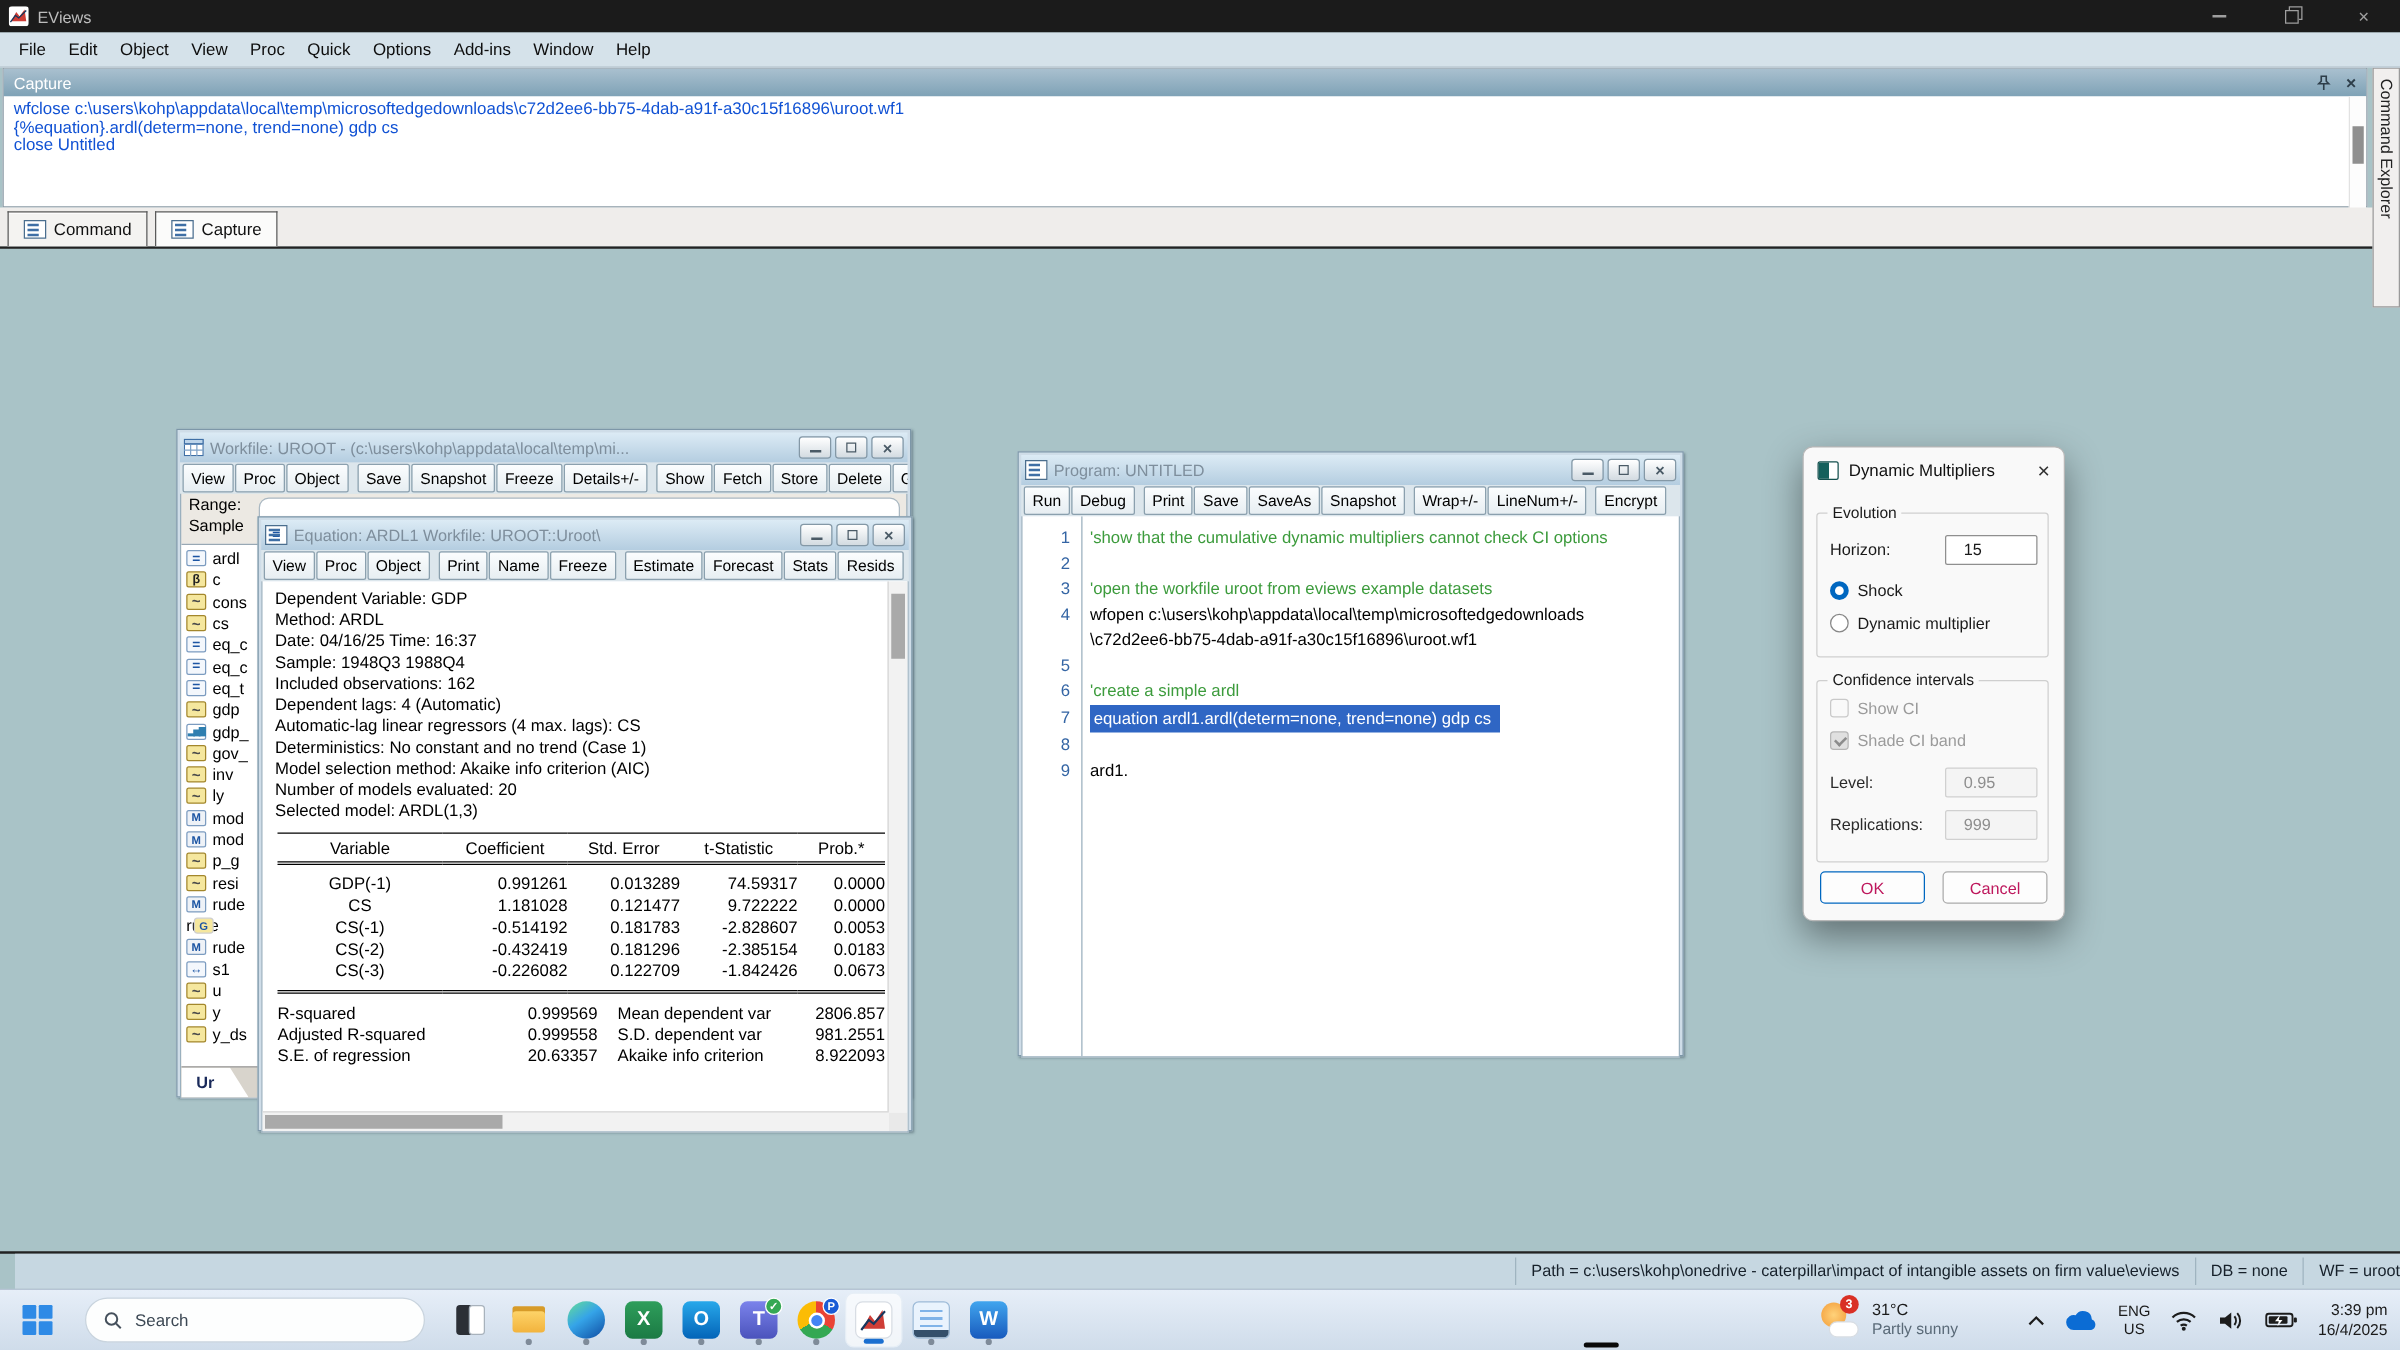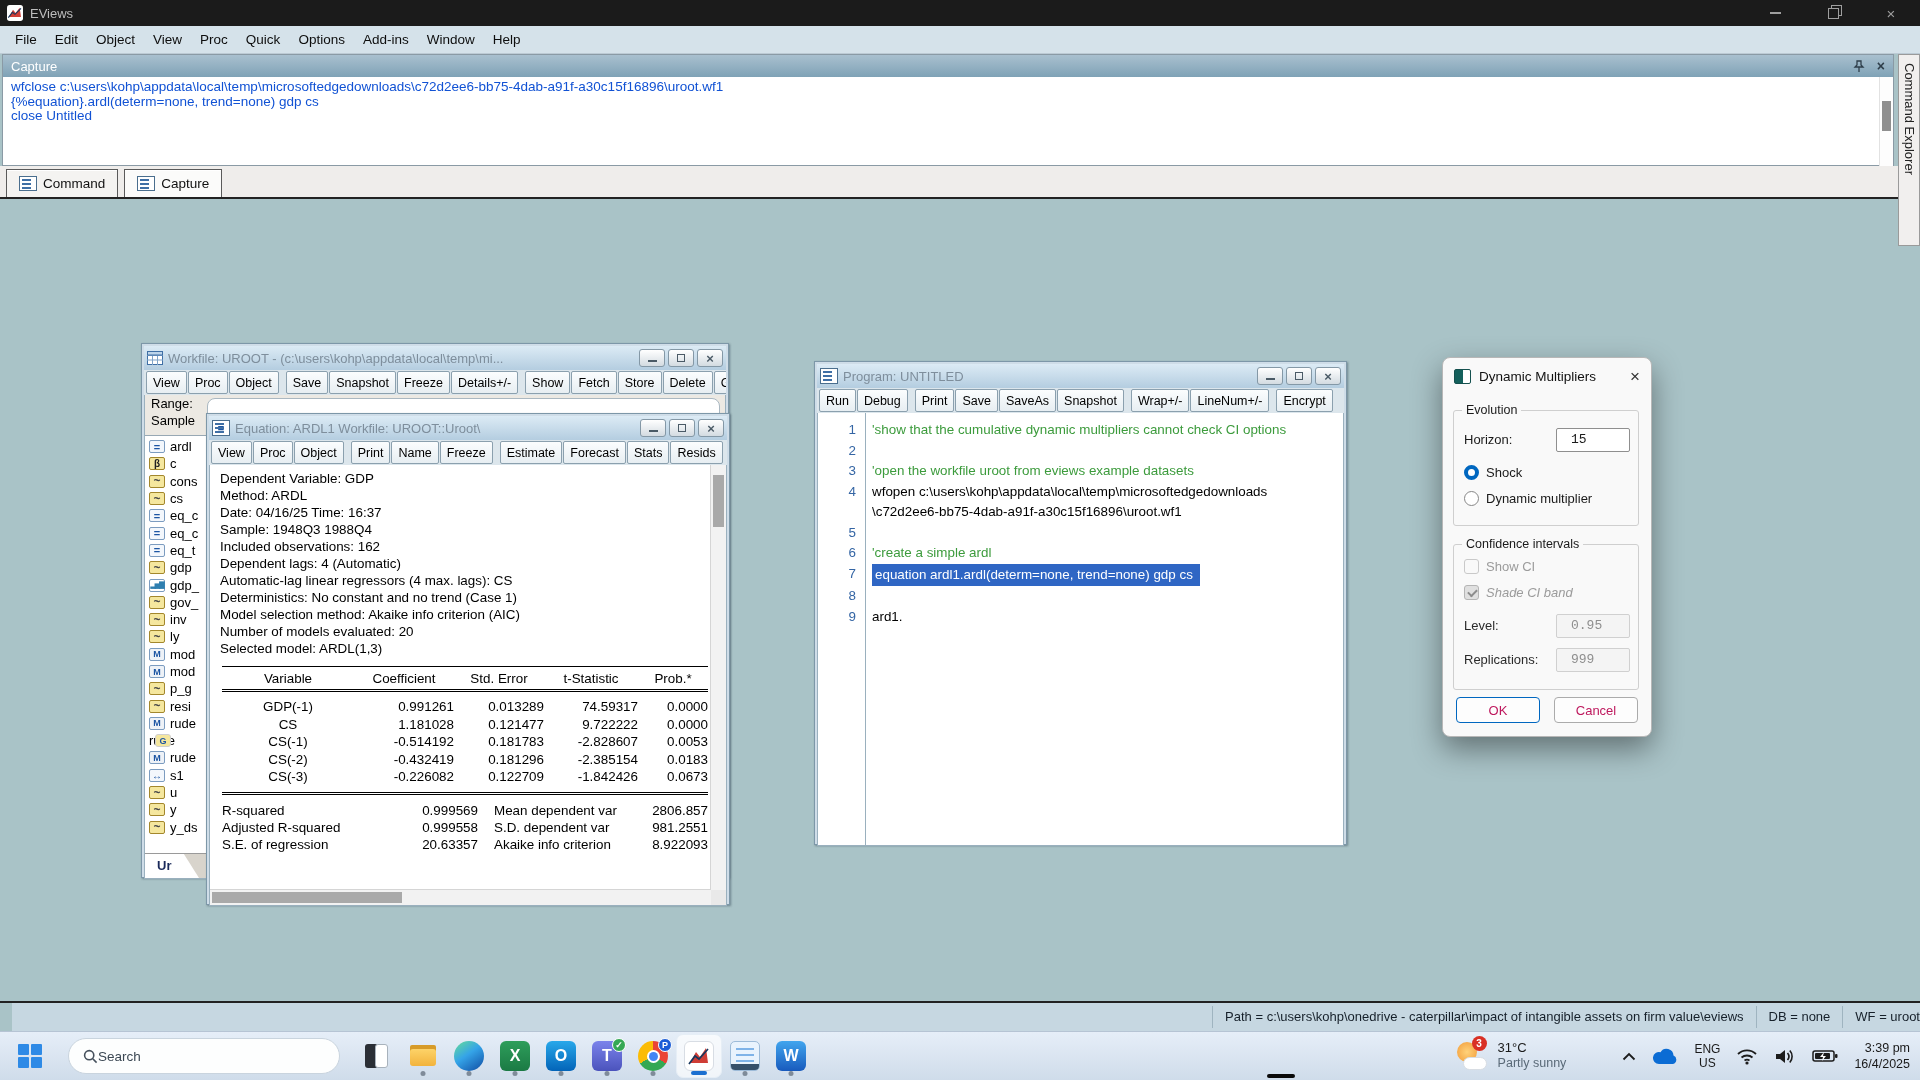--- a/index.html
+++ b/index.html
@@ -125,21 +125,21 @@
   .dialog{position:absolute;left:1442px;top:357px;width:208px;height:378px;background:#f9f9f9;border:1px solid #b7b7b7;border-radius:8px;box-shadow:0 12px 30px rgba(0,0,0,.42);z-index:10;font-size:13px;color:#1a1a1a;}
   .dlg-title{height:36px;display:flex;align-items:center;padding:0 11px;gap:8px;}
   .dlg-ttl{font-size:13.5px;color:#111;}
   .dlg-icon{width:15px;height:13px;border:1px solid #14504e;background:linear-gradient(90deg,#14605c 0 55%,#fff 55%);border-radius:2px;}
   .dlg-x{margin-left:auto;font-size:17px;color:#333;line-height:1;}
   .group{position:absolute;left:10px;right:12px;border:1px solid #cfcfcf;border-radius:3px;}
   .group-label{position:absolute;top:-8px;left:8px;background:#f9f9f9;padding:0 4px;font-size:12.5px;color:#1a1a1a;}
   .g-evolution{top:52px;height:114px;}
   .g-ci{top:186px;height:144px;}
   .row-horizon{position:absolute;left:10px;top:16px;right:8px;height:25px;display:flex;align-items:center;}
-  .dlg-input{margin-left:auto;width:74px;height:24px;background:#fff;border:1px solid #8f8f8f;border-radius:2px;box-sizing:border-box;font-size:13px;display:flex;align-items:center;padding-left:14px;font-family:Liberation Mono, monospace;}
+  .dlg-input{margin-left:auto;width:74px;height:24px;background:#fff;border:1px solid #8f8f8f;border-radius:2px;box-sizing:border-box;font-size:13px;display:flex;align-items:center;padding-left:14px;}
   .dlg-input.disabled{background:#f4f4f4;border-color:#d0d0d0;color:#8e8e8e;}
   .radio-row{position:absolute;left:10px;display:flex;align-items:center;gap:7px;}
   .rb{width:15px;height:15px;border-radius:50%;background:#fff;box-sizing:border-box;flex:none;}
   .rb.on{border:4.5px solid #0067c0;}
   .rb.off{border:1px solid #878787;}
   .chk-row{position:absolute;left:10px;display:flex;align-items:center;gap:7px;color:#9b9b9b;}
   .chk{width:15px;height:15px;border:1px solid #c9c9c9;border-radius:3px;background:#f9f9f9;box-sizing:border-box;position:relative;flex:none;}
   .chk.checked{background:#e0e0e0;border-color:#b5b5b5;}
   .chk.checked::after{content:"";position:absolute;left:3px;top:3px;width:7px;height:4px;border-left:2px solid #8c8c8c;border-bottom:2px solid #8c8c8c;transform:rotate(-45deg);}
   .lbl-row{position:absolute;left:10px;right:8px;display:flex;align-items:center;height:25px;color:#2b2b2b;}
@@ -149,21 +149,21 @@
   .btn.cancel{border:1px solid #ababab;}
 
   
   .statusbar{position:absolute;left:0;top:1003px;width:1920px;height:28px;background:#c6d7e1;display:flex;justify-content:flex-end;align-items:center;font-size:13px;color:#16202a;z-index:5;margin-left:12px;}
   .status-seg{padding:0 12px;border-left:1px solid #9fb4c0;height:22px;line-height:22px;white-space:nowrap;}
 
   
   .taskbar{position:absolute;left:0;top:1031px;width:1920px;height:49px;background:linear-gradient(#e6eef8,#cfdcea);border-top:1px solid #b6c4d4;display:flex;align-items:center;box-sizing:border-box;z-index:40;}
   .start{margin-left:18px;display:grid;grid-template-columns:11px 11px;grid-template-rows:11px 11px;gap:2px;}
   .start i{background:#2e8ae6;border-radius:1px;}
-  .searchbox{margin-left:26px;width:272px;height:36px;background:#fdfefe;border:1px solid #c9d4de;border-radius:18px;display:flex;align-items:center;padding:15px 14px;gap:0;box-sizing:border-box;}
+  .searchbox{margin-left:26px;width:272px;height:36px;background:#fdfefe;border:1px solid #c9d4de;border-radius:18px;display:flex;align-items:center;padding:15px 14px;gap:10px;box-sizing:border-box;}
   .searchbox span{font-size:13.5px;color:#3c4854;}
   .tb-icons{display:flex;margin-left:14px;}
   .tb-slot{width:46px;height:44px;display:flex;align-items:center;justify-content:center;position:relative;}
   .tb-slot.active{background:rgba(255,255,255,.7);border-radius:7px;border:1px solid #e6eef6;box-sizing:border-box;}
   .tb-dot{position:absolute;bottom:2px;left:50%;transform:translateX(-50%);width:5px;height:5px;border-radius:3px;background:#7f8b99;}
   .tb-pill{position:absolute;bottom:2px;left:50%;transform:translateX(-50%);width:16px;height:4px;border-radius:2px;background:#1b6fd0;}
   .ic{width:30px;height:30px;position:relative;display:flex;align-items:center;justify-content:center;}
   .ic-taskview::before{content:"";position:absolute;left:3px;top:3px;width:13px;height:24px;background:#2b2f36;border-radius:3px;}
   .ic-taskview::after{content:"";position:absolute;left:13px;top:3px;width:13px;height:24px;background:#fff;border:1px solid #a8b2bc;border-radius:3px;box-sizing:border-box;}
   .ic-folder::before{content:"";position:absolute;left:2px;top:4px;width:26px;height:10px;background:#d79b28;border-radius:2px;}
@@ -627,21 +627,21 @@
         <span>Dynamic multiplier</span>
       </div>
     </div>
 
     <div class="group g-ci">
       <span class="group-label">Confidence intervals</span>
       <div class="chk-row" style="top:14px;">
         <span class="chk"></span>
         <span>Show CI</span>
       </div>
-      <div class="chk-row" style="top:40px;font-style:italic;">
+      <div class="chk-row" style="top:40px;">
         <span class="chk checked"></span>
         <span>Shade CI band</span>
       </div>
       <div class="lbl-row" style="top:68px;">
         <span>Level:</span>
         <span class="dlg-input disabled">0.95</span>
       </div>
       <div class="lbl-row" style="top:102px;">
         <span>Replications:</span>
         <span class="dlg-input disabled">999</span>

